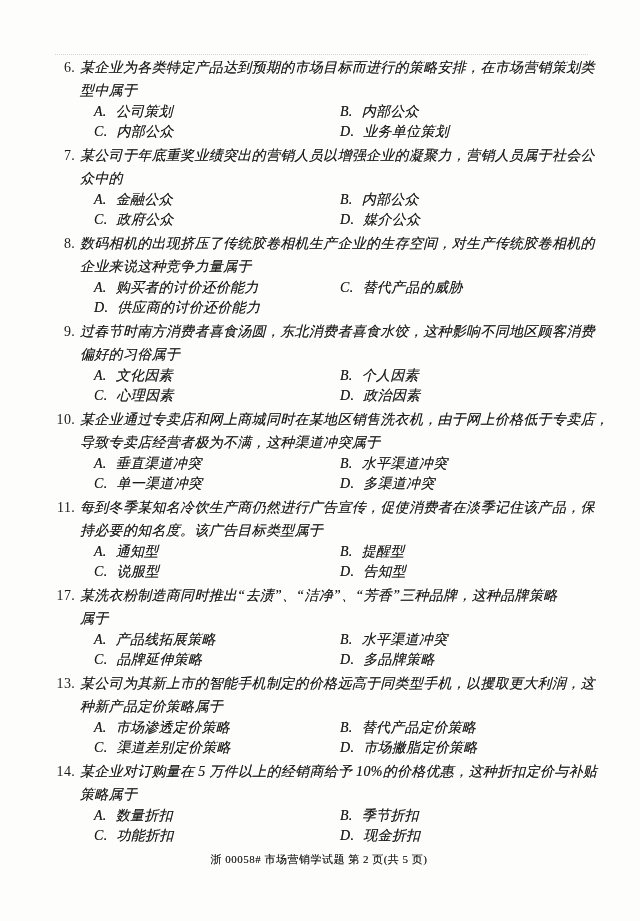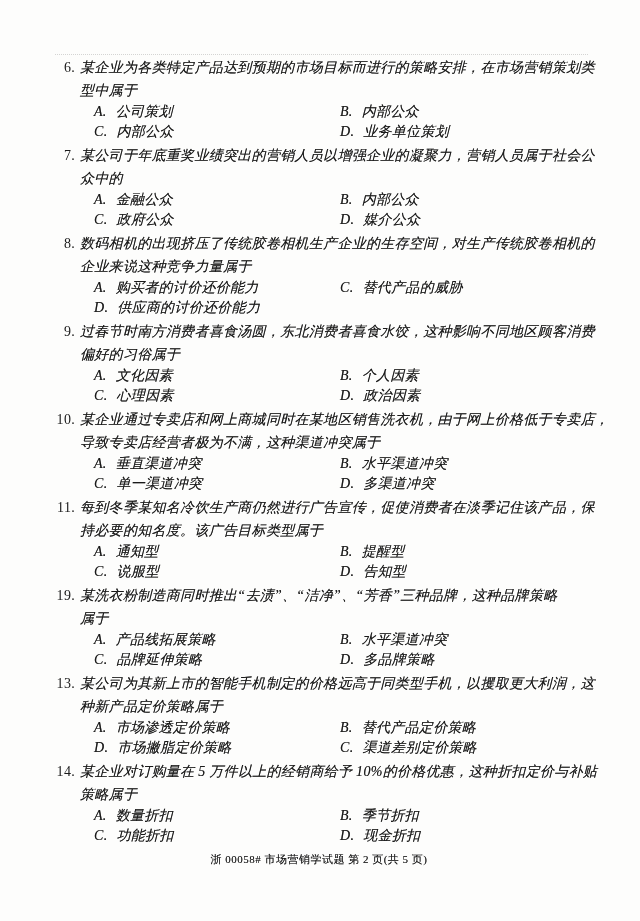--- a/index.html
+++ b/index.html
@@ -210,21 +210,21 @@
           <span class="opt-label">C.</span><span>说服型</span>
         </div>
         <div class="option">
           <span class="opt-label">D.</span><span>告知型</span>
         </div>
       </div>
     </div>
   </div>
 
   <div class="question">
-    <div class="qnum">19.</div>
+    <div class="qnum">17.</div>
     <div class="qbody">
       <div>
         <div class="stem-line">某洗衣粉制造商同时推出“去渍”、“洁净”、“芳香”三种品牌，这种品牌策略</div>
         <div class="stem-line">属于</div>
       </div>
       <div class="options">
         <div class="option">
           <span class="opt-label">A.</span><span>产品线拓展策略</span>
         </div>
         <div class="option">
@@ -248,24 +248,24 @@
         <div class="stem-line">种新产品定价策略属于</div>
       </div>
       <div class="options">
         <div class="option">
           <span class="opt-label">A.</span><span>市场渗透定价策略</span>
         </div>
         <div class="option">
           <span class="opt-label">B.</span><span>替代产品定价策略</span>
         </div>
         <div class="option">
+          <span class="opt-label">C.</span><span>渠道差别定价策略</span>
+        </div>
+        <div class="option">
           <span class="opt-label">D.</span><span>市场撇脂定价策略</span>
-        </div>
-        <div class="option">
-          <span class="opt-label">C.</span><span>渠道差别定价策略</span>
         </div>
       </div>
     </div>
   </div>
 
   <div class="question">
     <div class="qnum">14.</div>
     <div class="qbody">
       <div>
         <div class="stem-line">某企业对订购量在 5 万件以上的经销商给予 10%的价格优惠，这种折扣定价与补贴</div>

